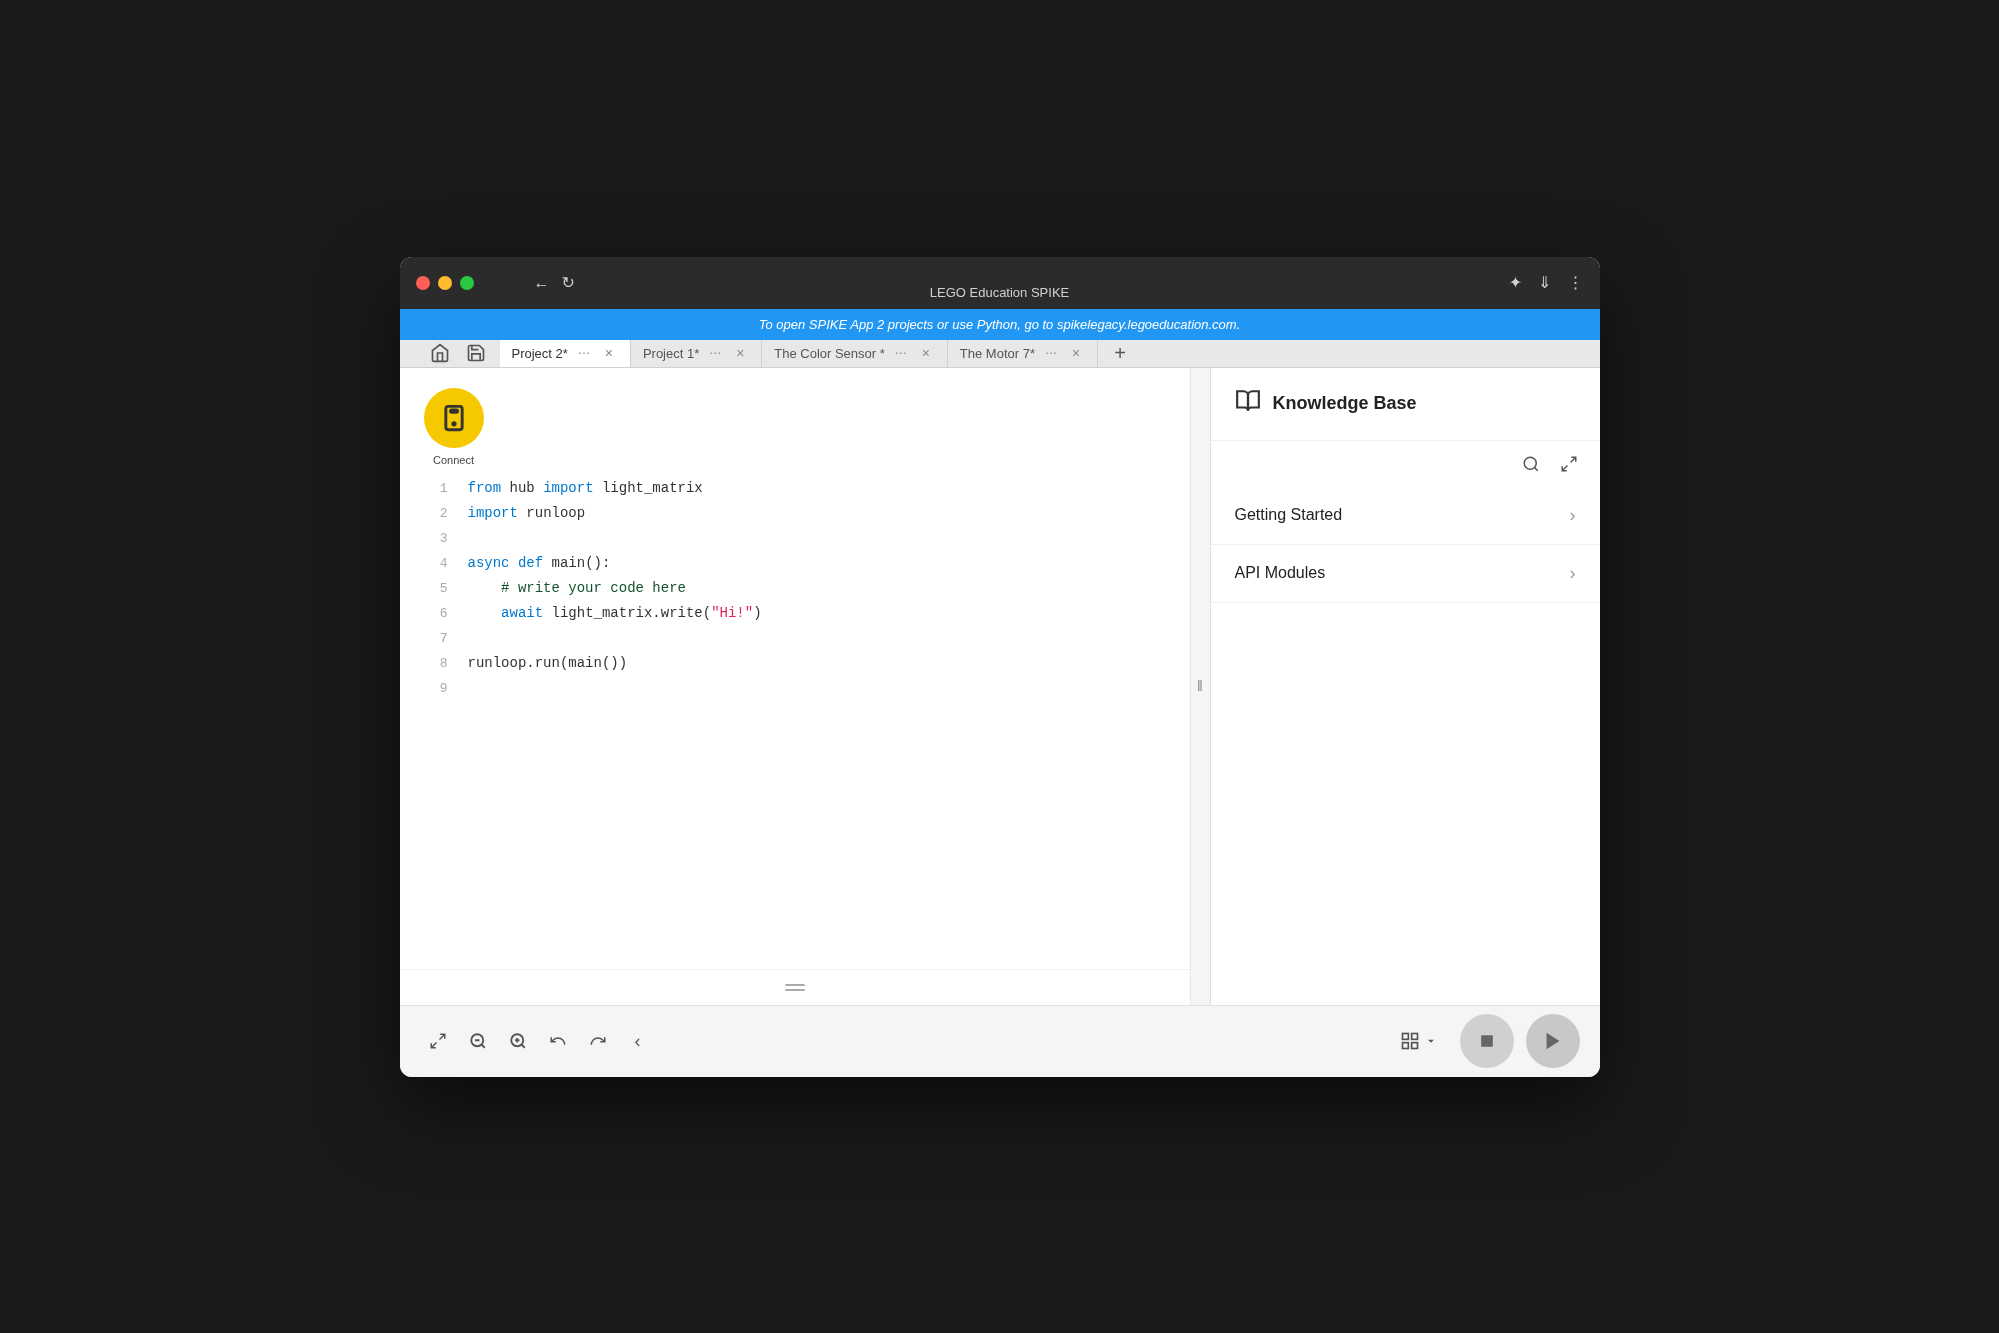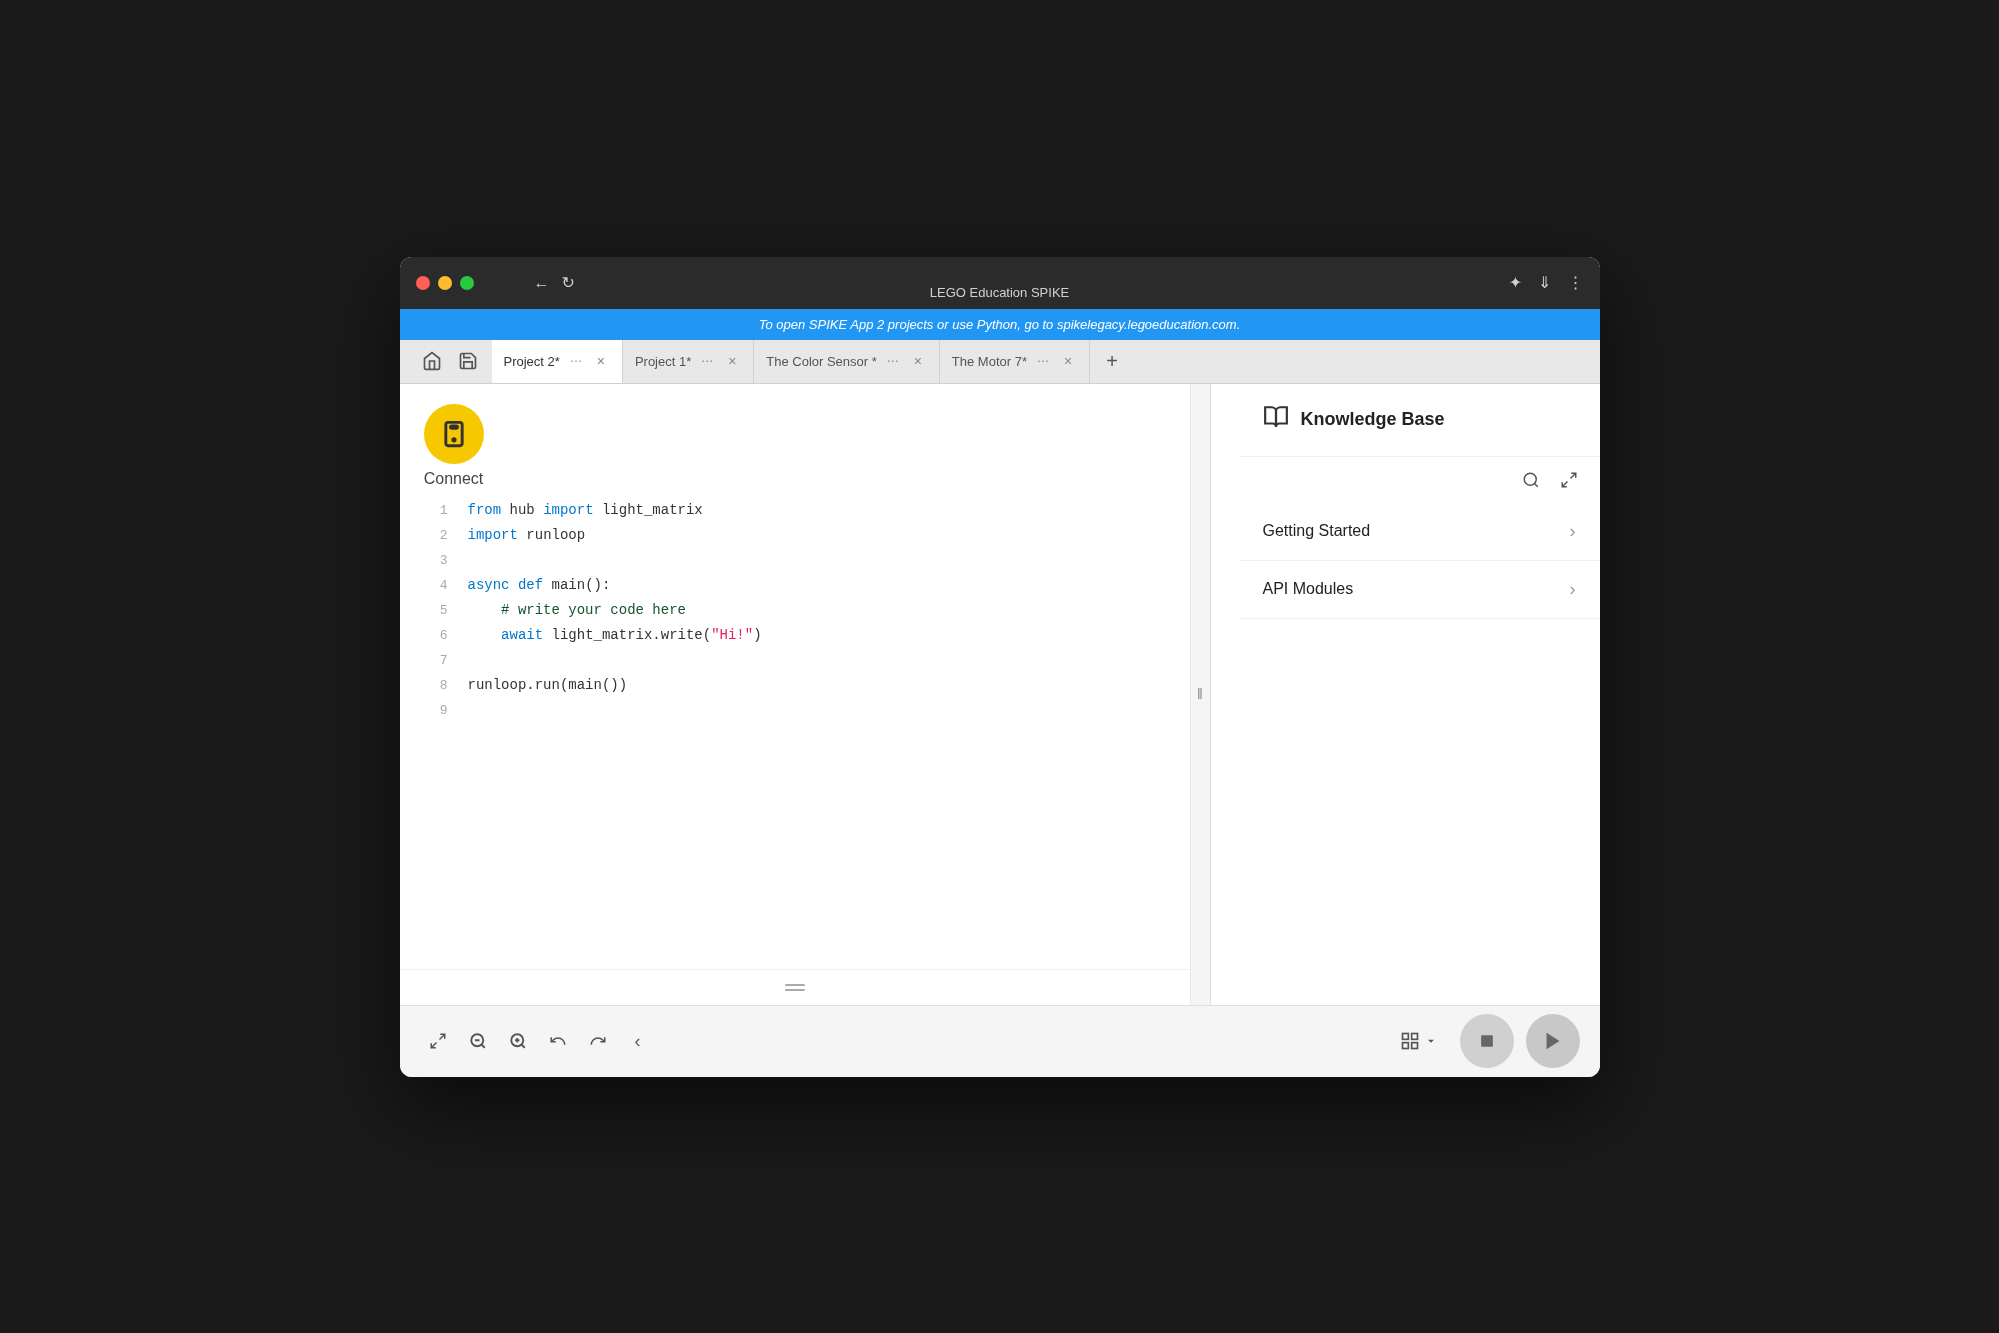--- a/index.html
+++ b/index.html
@@ -84,23 +84,23 @@
       padding: 8px 16px;
       font-size: 13px;
       font-weight: 500;
       font-style: italic;
     }
     
     .tabs-bar {
       background: #e8e8e8;
       display: flex;
       align-items: center;
-      height: 44px;
+      height: 28px;
       border-bottom: 1px solid #d0d0d0;
-      padding-left: 8px;
+      padding-left: 16px;
     }
     .tab-sidebar-icons {
       display: flex;
       gap: 4px;
       align-items: center;
       padding: 0 8px;
     }
     .sidebar-btn {
       width: 32px;
       height: 32px;
@@ -193,21 +193,21 @@
       width: 60px;
       height: 60px;
       background: #f5c800;
       border-radius: 50%;
       display: flex;
       align-items: center;
       justify-content: center;
       margin-bottom: 6px;
     }
     .connect-label {
-      font-size: 16px;
+      font-size: 11px;
       color: #444;
     }
     .code-editor {
       flex: 1;
       padding: 0 24px;
       font-family: 'Courier New', Courier, monospace;
       font-size: 14px;
       line-height: 24px;
       overflow: auto;
     }
@@ -231,21 +231,20 @@
     .kw-await { color: #0077cc; }
     .comment { color: #14532d; }
     .string { color: #e0225a; }
     
     .knowledge-panel {
       width: 390px;
       background: white;
       border-left: 1px solid #e0e0e0;
       display: flex;
       flex-direction: column;
-      padding-left: 28px;
     }
     .knowledge-header {
       display: flex;
       align-items: center;
       padding: 20px 24px;
       gap: 12px;
       border-bottom: 1px solid #f0f0f0;
     }
     .knowledge-header-icon {
       font-size: 22px;

